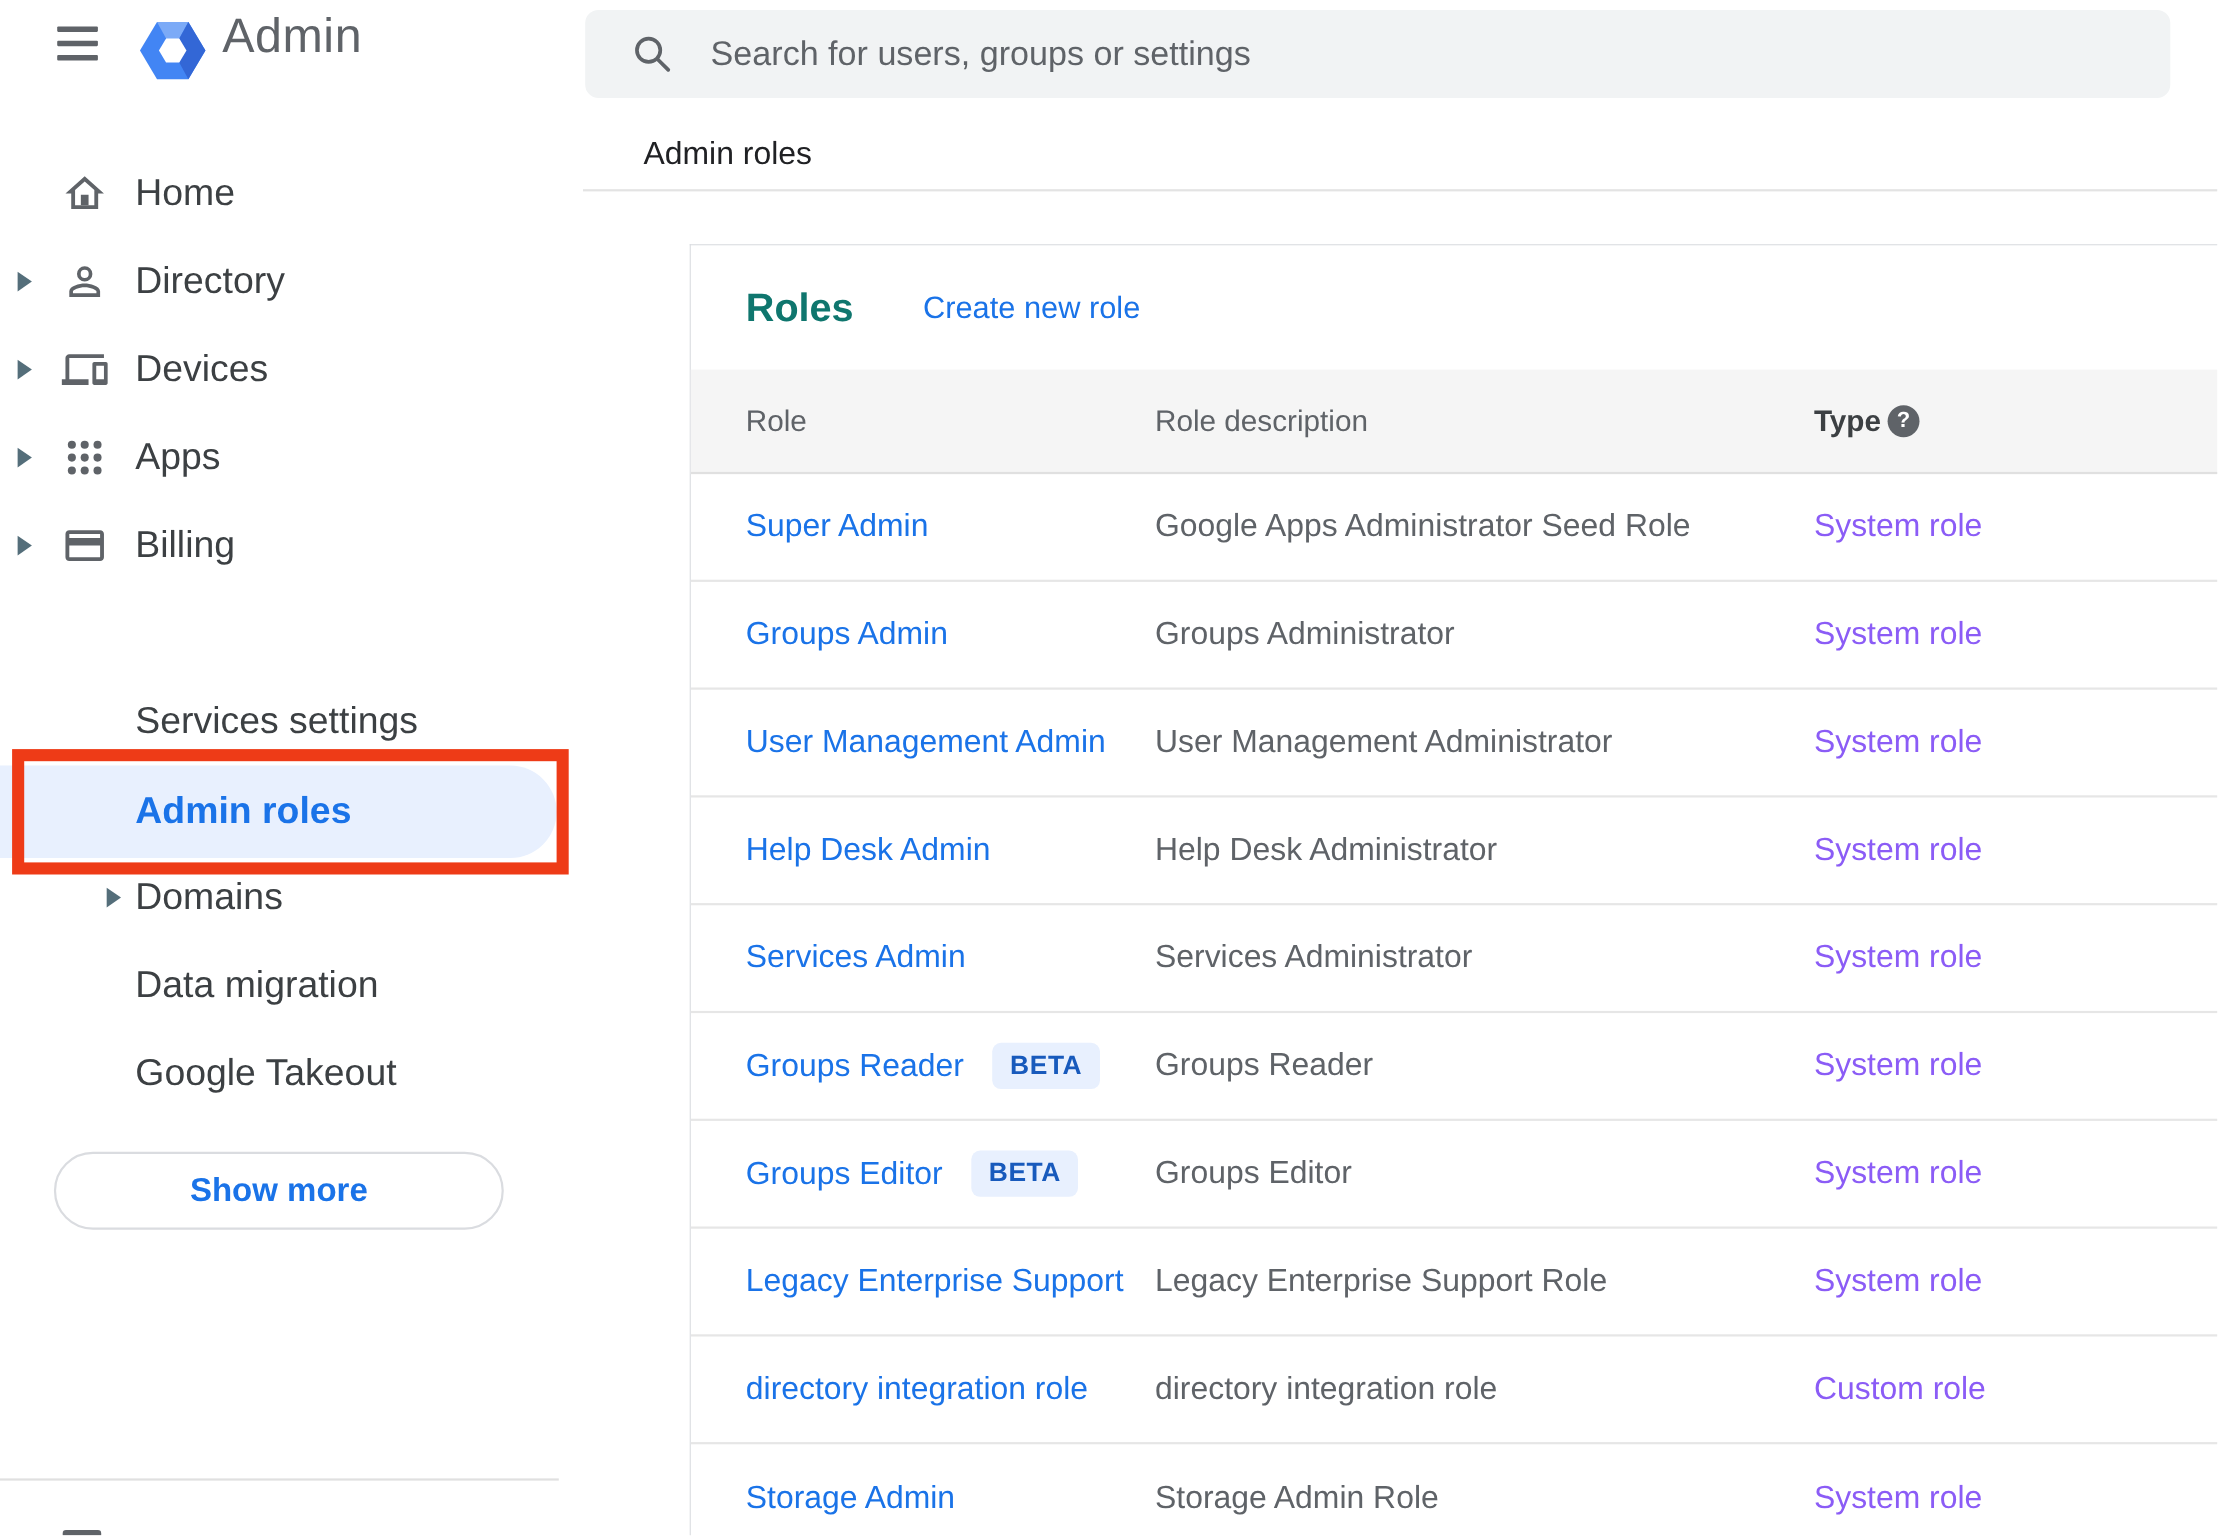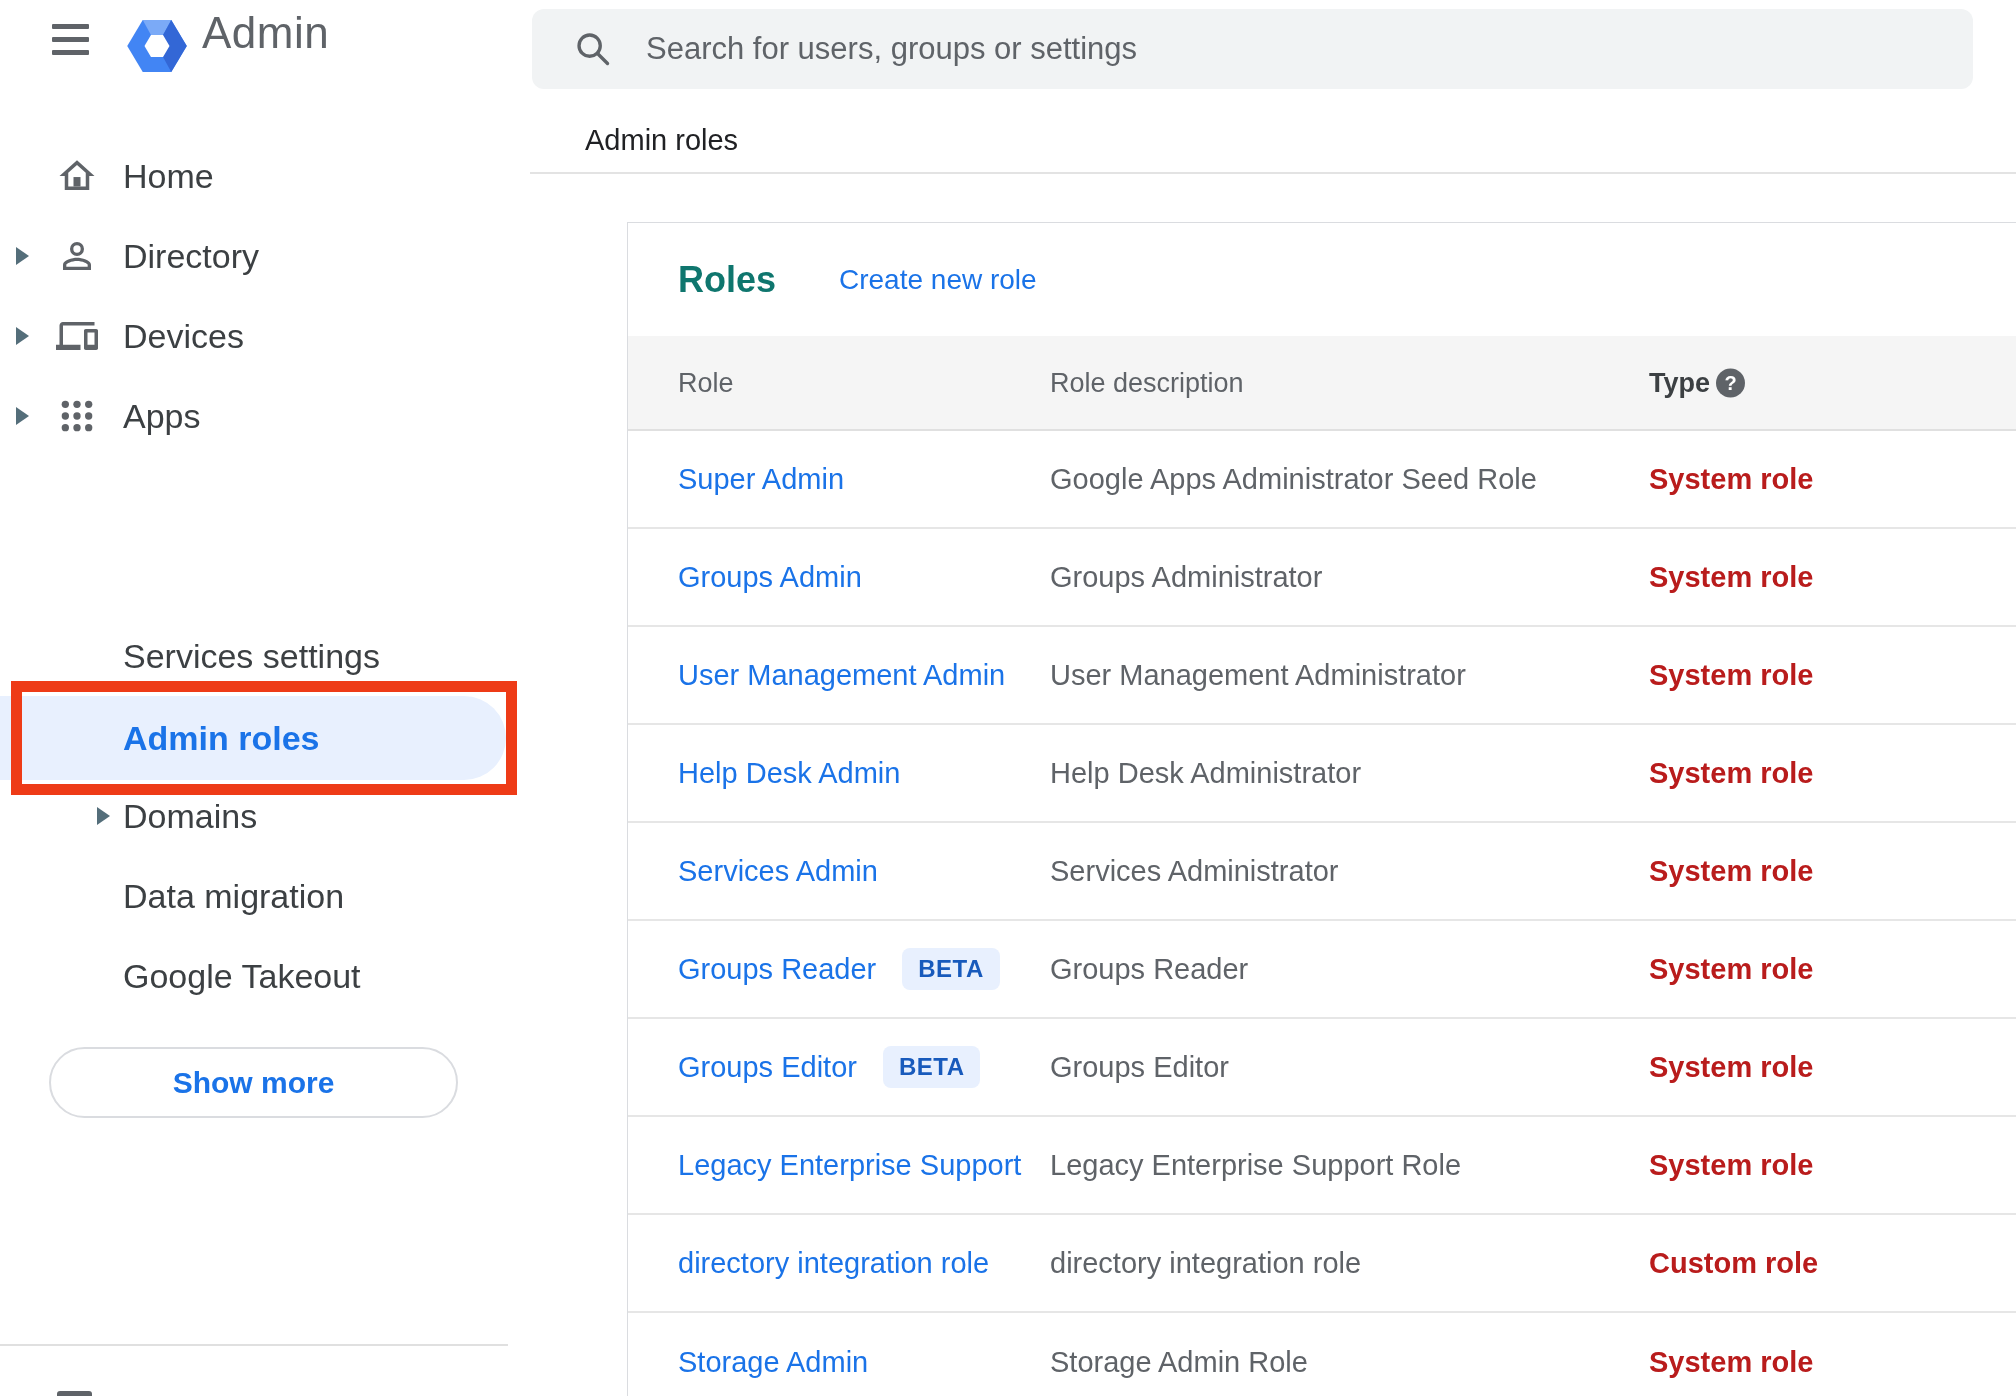--- a/index.html
+++ b/index.html
@@ -49,21 +49,21 @@
   #card-title{position:absolute;left:50px;top:0;height:113px;display:flex;align-items:center;
               font-size:36px;font-weight:bold;color:#0f766e;}
   #create-link{position:absolute;left:211px;top:0;height:113px;display:flex;align-items:center;
                font-size:28px;color:#1a73e8;cursor:pointer;}
   #thead{position:absolute;left:0;top:113px;width:100%;height:95px;background:#f5f5f5;
          border-bottom:2px solid #e0e0e0;box-sizing:border-box;}
   .trow{position:absolute;left:0;width:100%;height:98px;border-bottom:2px solid #e6e6e6;box-sizing:border-box;}
   .c1,.c2,.c3{position:absolute;top:50%;transform:translateY(-50%);white-space:nowrap;font-size:29px;}
   .c1{left:50px;display:flex;align-items:center;}
   .c2{left:422px;color:#5f6368;}
-  .c3{left:1021px;color:#b91c1c;font-weight:bold;}
+  .c3{left:1021px;color:#8b5cf6;}
   .hcell{color:#5f6368;font-size:27px;}
   .hcell-type{color:#3c4043;font-weight:bold;}
   .role-link{color:#1a73e8;cursor:pointer;}
   .beta-badge{display:inline-block;margin-left:26px;background:#e8f0fe;color:#185abc;
               font-size:24px;font-weight:bold;letter-spacing:.5px;padding:7px 16px;border-radius:8px;}
   #help-icon{position:absolute;left:1088px;top:50%;transform:translateY(-50%);width:29px;height:29px;
              border-radius:50%;background:#5f6368;color:#fff;font-size:20px;font-weight:bold;
              display:flex;align-items:center;justify-content:center;cursor:pointer;}
 </style>
 </head>
@@ -133,20 +133,29 @@
           <circle cx="12" cy="12" r="2.2"></circle>
           <circle cx="19" cy="12" r="2.2"></circle>
         <circle cx="5" cy="19" r="2.2"></circle>
           <circle cx="12" cy="19" r="2.2"></circle>
           <circle cx="19" cy="19" r="2.2"></circle>
       </svg>
     </span>
     <span class="nav-label">Apps</span>
   </div>
 
+  <div class="nav-item" style="top:456px">
+    <span class="tri-r"></span>
+    <span class="nav-icon">
+      <svg width="42" height="42" viewBox="0 0 24 24" fill="#5f6368">
+        <path d="M20 4H4c-1.11 0-1.99.89-1.99 2L2 18c0 1.11.89 2 2 2h16c1.11 0 2-.89 2-2V6c0-1.11-.89-2-2-2zm0 14H4v-6h16v6zm0-10H4V6h16v2z"></path>
+      </svg>
+    </span>
+    <span class="nav-label">Billing</span>
+  </div>
 
 
   <div class="nav-item" style="top:616px">
     <span class="nav-label">Services settings</span>
   </div>
 
   <div id="selected-pill" class="abs">
     <span class="nav-label">Admin roles</span>
   </div>
   <div id="annotation-box" class="abs"></div>

